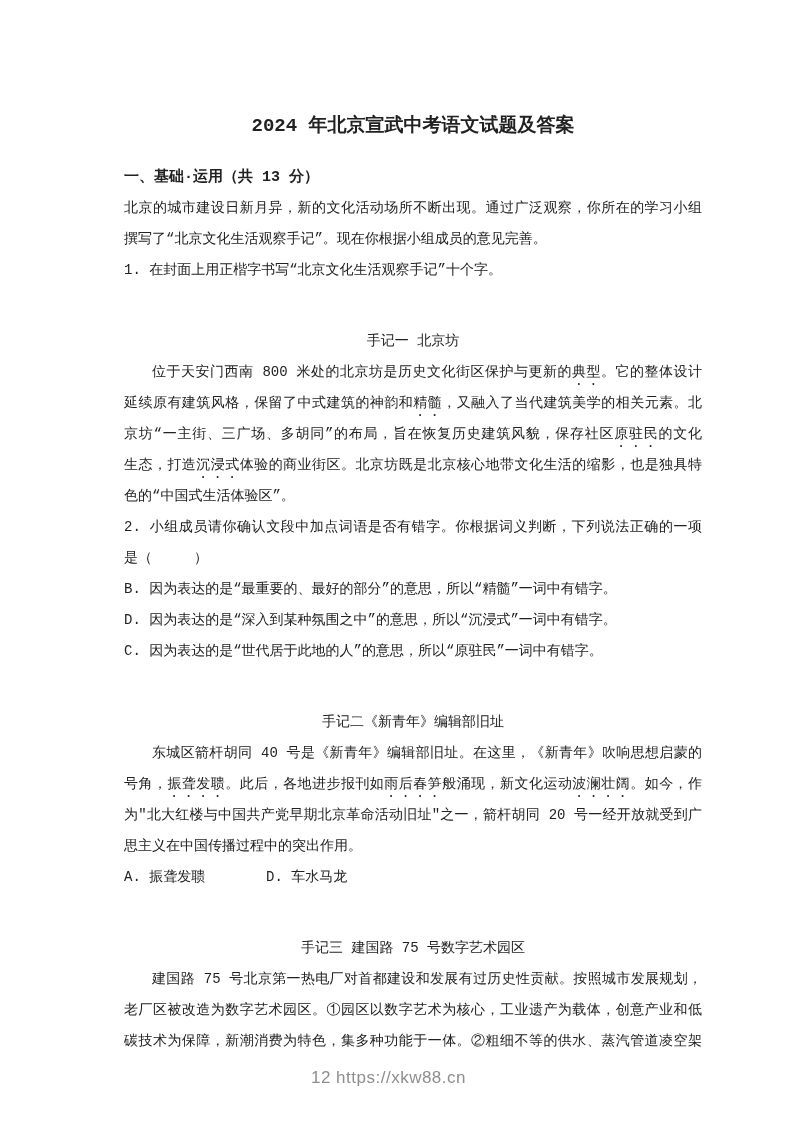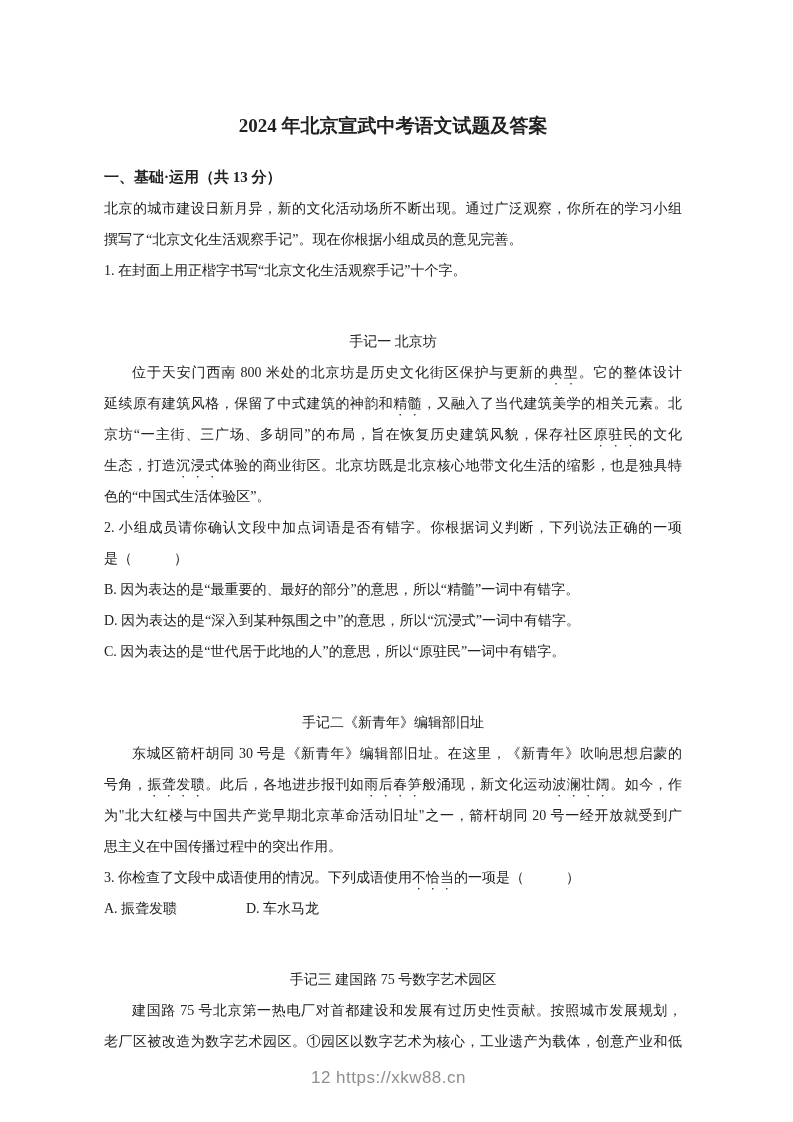--- a/index.html
+++ b/index.html
@@ -6,22 +6,23 @@
   .page{
     position:relative;
     width:793px;height:1122px;
     background:#ffffff;
     overflow:hidden;
     font-family:"Liberation Serif","DejaVu Serif",serif;
     color:#212121;
   }
   .doc{
     position:absolute;
-    left:104px;top:106px;
+    left:124px;top:106px;
     width:578px;
+    font-family:Liberation Mono, monospace;
   }
   .title{
     font-size:19px;
     font-weight:bold;
     text-align:center;
     line-height:40px;
     margin-bottom:16px;
     white-space:nowrap;
   }
   .ln{
@@ -82,28 +83,28 @@
         <div class="ln  just">延续原有建筑风格，保留了中式建筑的神韵和<span class="emph">精髓</span>，又融入了当代建筑美学的相关元素。北</div>
         <div class="ln  just">京坊“一主街、三广场、多胡同”的布局，旨在恢复历史建筑风貌，保存社区<span class="emph">原驻民</span>的文化</div>
         <div class="ln  just">生态，打造<span class="emph">沉浸式</span>体验的商业街区。北京坊既是北京核心地带文化生活的缩影，也是独具特</div>
         <div class="ln  nowrap">色的“中国式生活体验区”。</div>
         <div class="ln  just">2. 小组成员请你确认文段中加点词语是否有错字。你根据词义判断，下列说法正确的一项</div>
         <div class="ln  nowrap">是（　　　）</div>
         <div class="ln  nowrap">B. 因为表达的是“最重要的、最好的部分”的意思，所以“精髓”一词中有错字。</div>
         <div class="ln  nowrap">D. 因为表达的是“深入到某种氛围之中”的意思，所以“沉浸式”一词中有错字。</div>
         <div class="ln  nowrap">C. 因为表达的是“世代居于此地的人”的意思，所以“原驻民”一词中有错字。</div>
         <div class="ln center nowrap">手记二《新青年》编辑部旧址</div>
-        <div class="ln  indent just">东城区箭杆胡同 30 号是《新青年》编辑部旧址。在这里，《新青年》吹响思想启蒙的</div>
+        <div class="ln  indent just">东城区箭杆胡同 40 号是《新青年》编辑部旧址。在这里，《新青年》吹响思想启蒙的</div>
         <div class="ln  just">号角，<span class="emph">振聋发聩</span>。此后，各地进步报刊如<span class="emph">雨后春笋</span>般涌现，新文化运动<span class="emph">波澜壮阔</span>。如今，作</div>
         <div class="ln  just">为"北大红楼与中国共产党早期北京革命活动旧址"之一，箭杆胡同 20 号一经开放就受到广</div>
         <div class="ln  nowrap">思主义在中国传播过程中的突出作用。</div>
-        <div class="ln  nowrap">3. 你检查了文段中成语使用的情况。下列成语使用<span class="emph">不恰当</span>的一项是（　　　）</div>
         <div class="ln options">
           <span class="opt">A. 振聋发聩</span>
           <span class="opt">D. 车水马龙</span>
         </div>
         <div class="ln center nowrap">手记三 建国路 75 号数字艺术园区</div>
         <div class="ln  indent just">建国路 75 号北京第一热电厂对首都建设和发展有过历史性贡献。按照城市发展规划，</div>
         <div class="ln  just">老厂区被改造为数字艺术园区。①园区以数字艺术为核心，工业遗产为载体，创意产业和低</div>
+        <div class="ln  just">碳技术为保障，新潮消费为特色，集多种功能于一体。②粗细不等的供水、蒸汽管道凌空架</div>
       </div>
   </div>
   <div class="footer">12 https://xkw88.cn</div>
 </div>
 
 </body></html>

